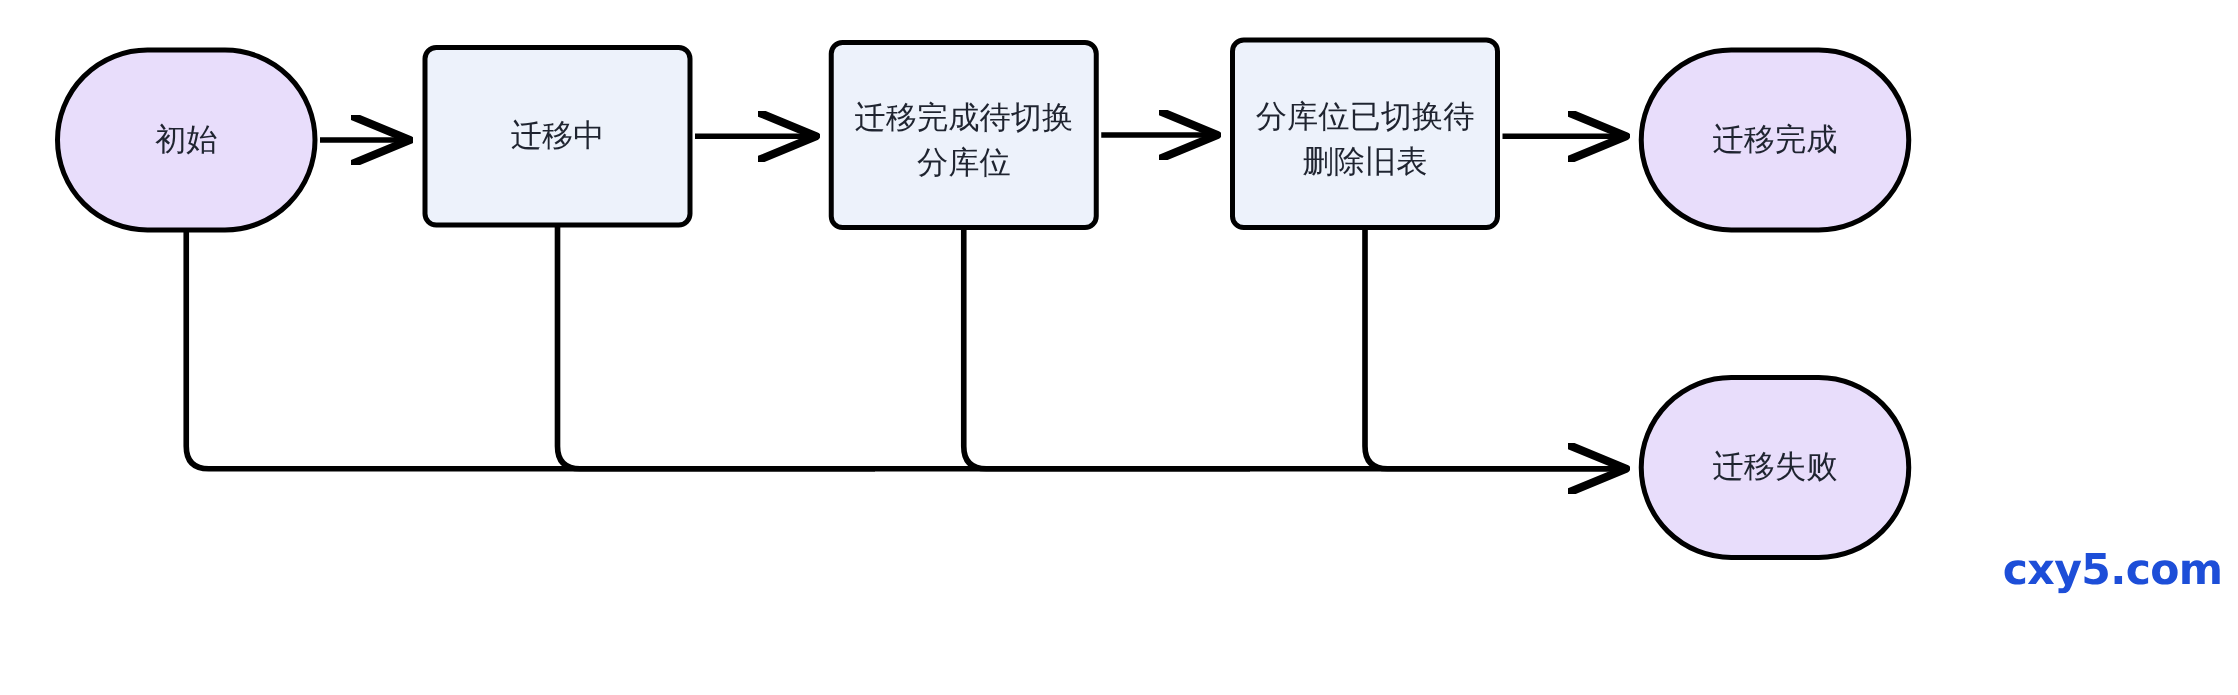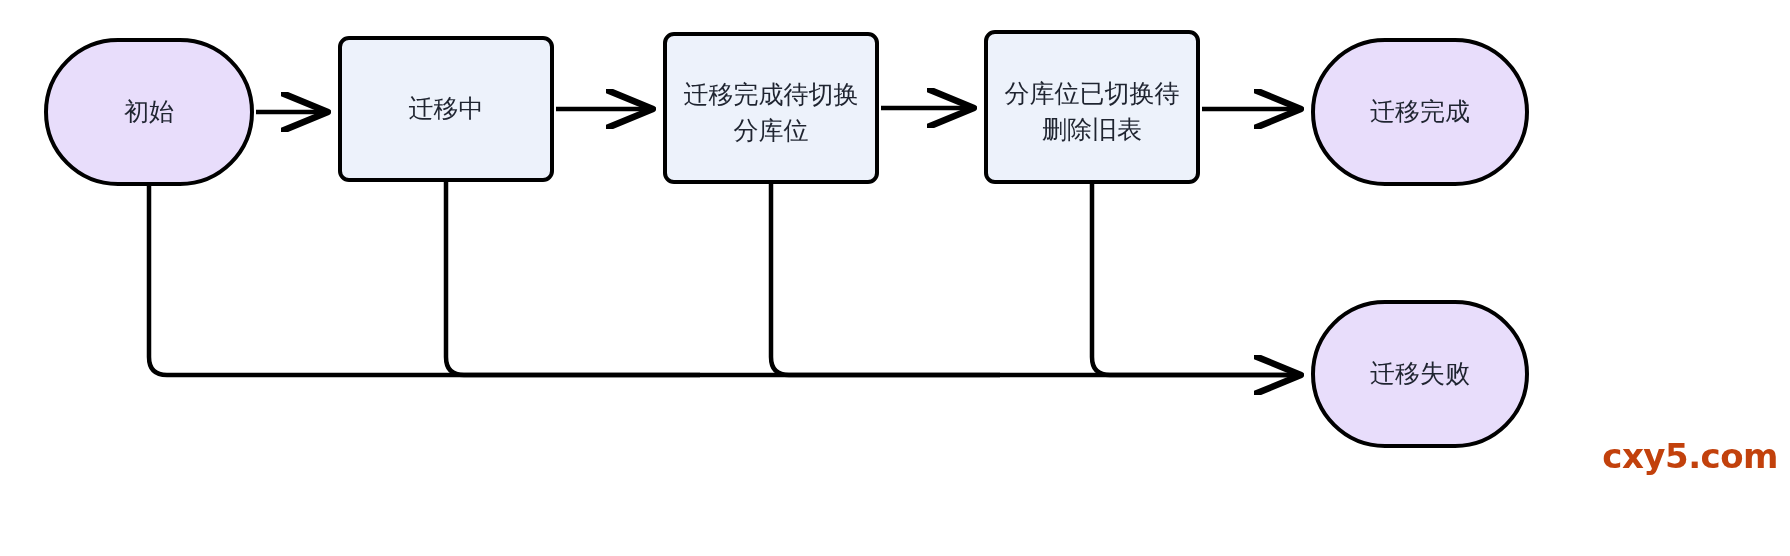--- a/index.html
+++ b/index.html
@@ -46,21 +46,21 @@
     font-size: 25px;
     fill: #1f2430;
     text-anchor: middle;
     dominant-baseline: middle;
     white-space: pre;
   }
   .watermark {
     position: absolute;
     right: 12px;
     bottom: 2px;
-    color: #c2410c;
+    color: #1d4ed8;
     font-family: "DejaVu Sans", sans-serif;
     font-weight: bold;
     font-size: 34px;
     letter-spacing: -0.5px;
     line-height: 1;
   }
 </style>
 </head>
 <body>
 

